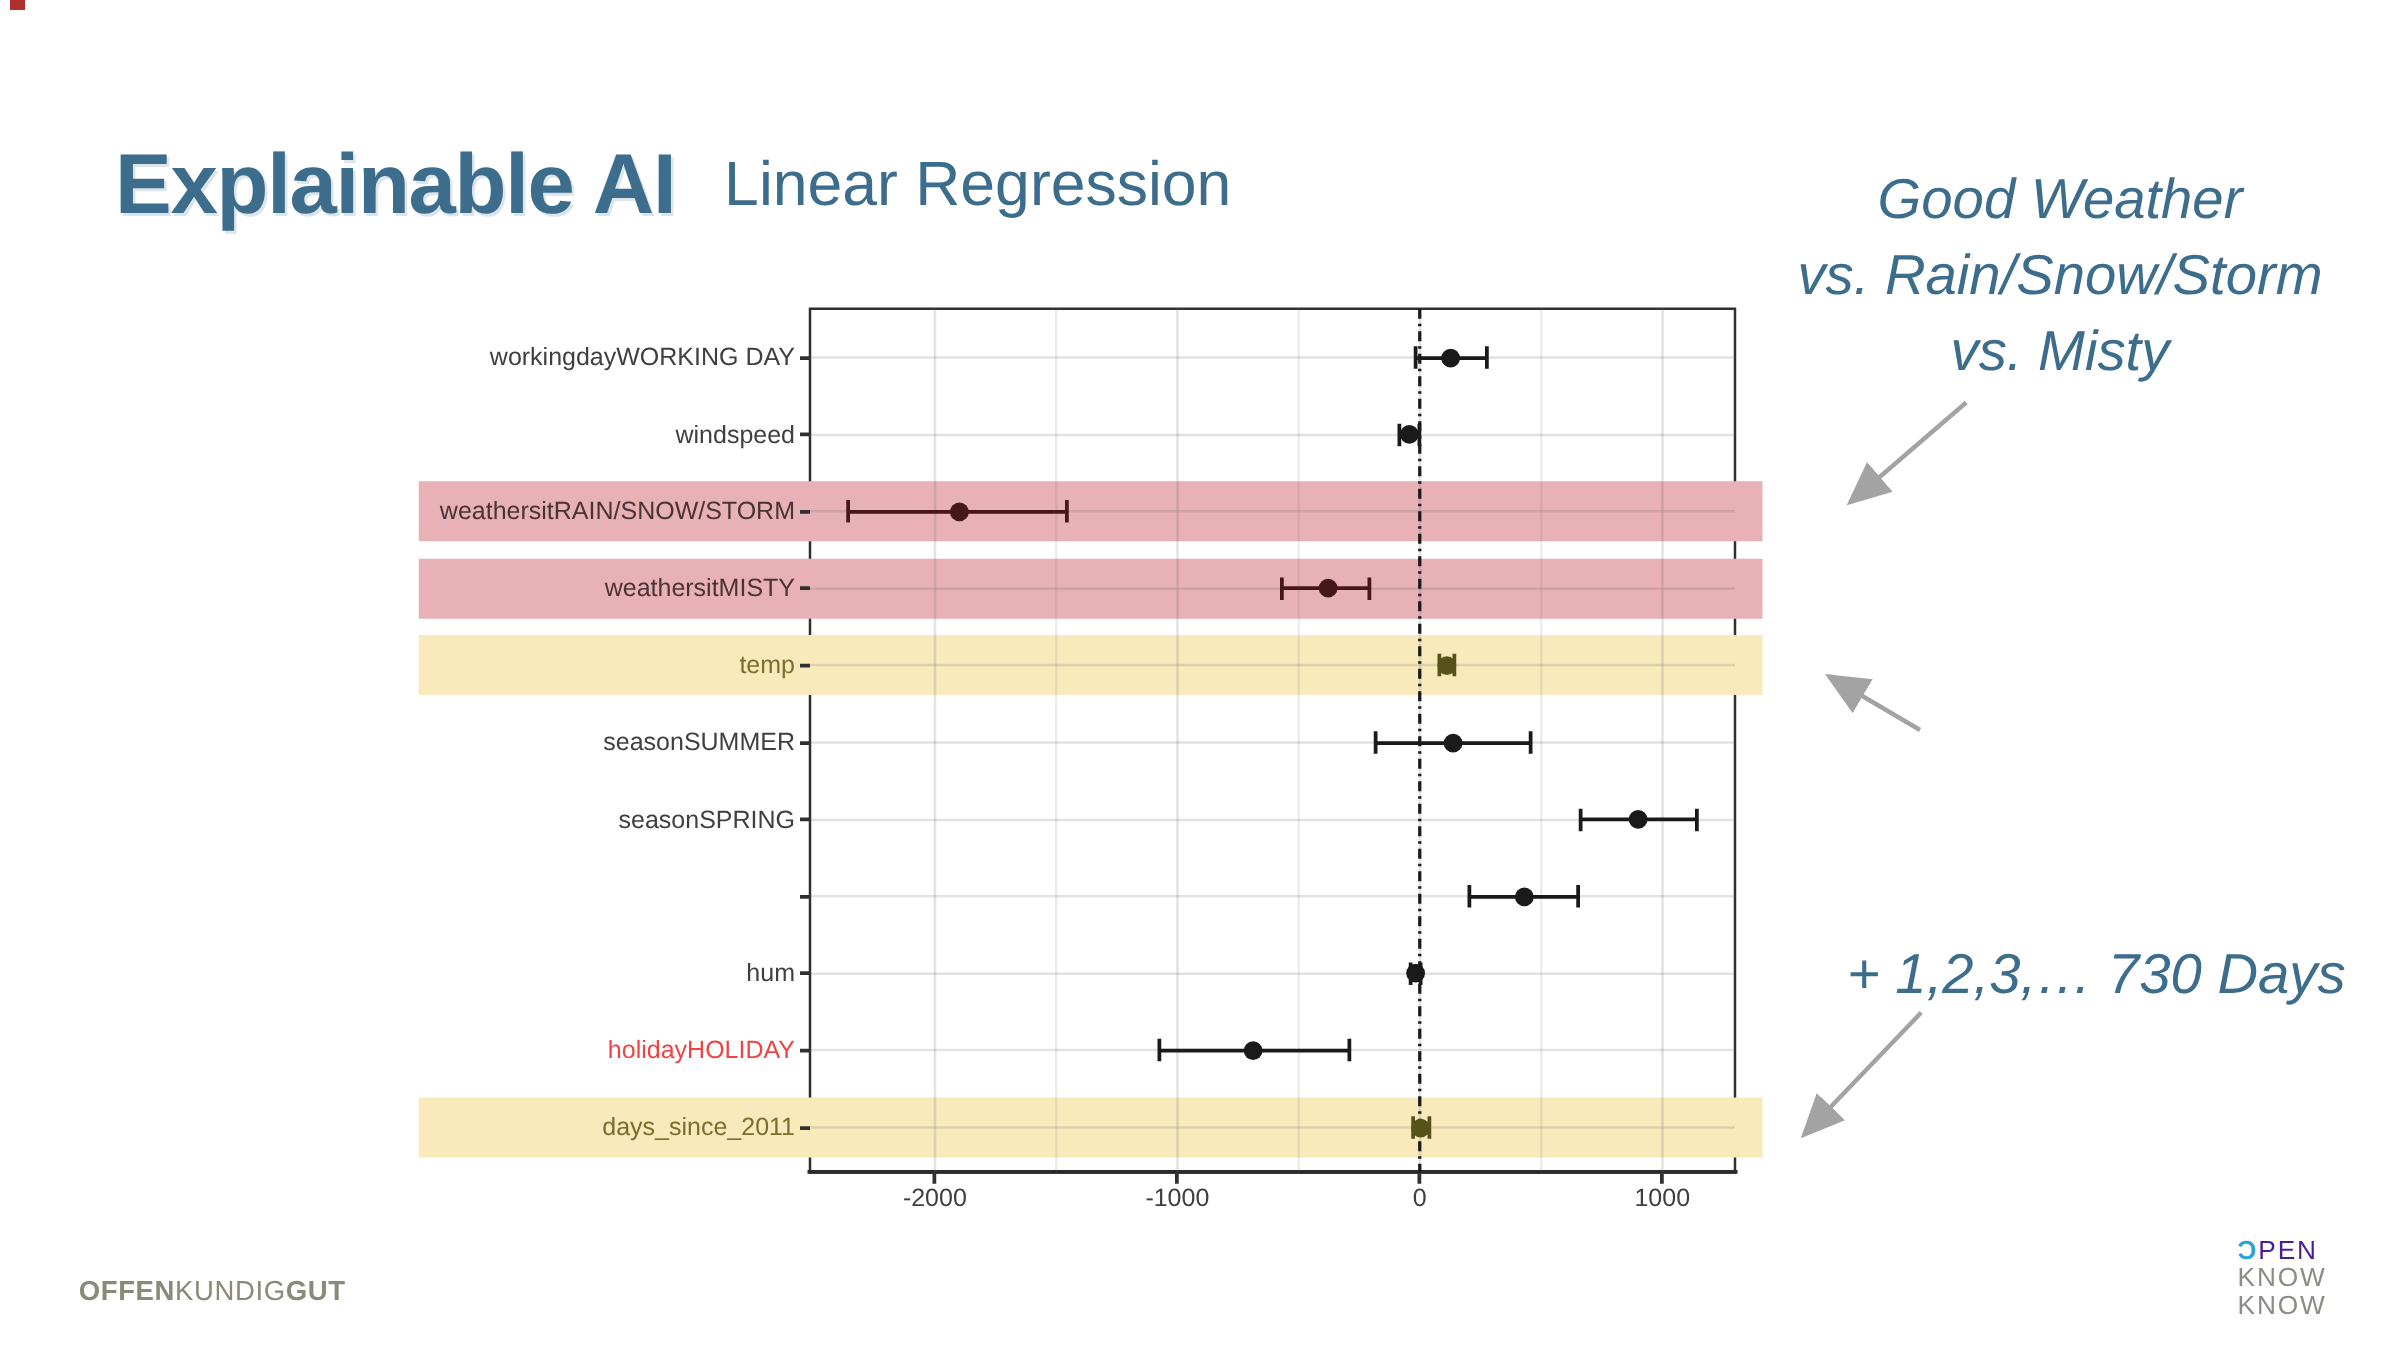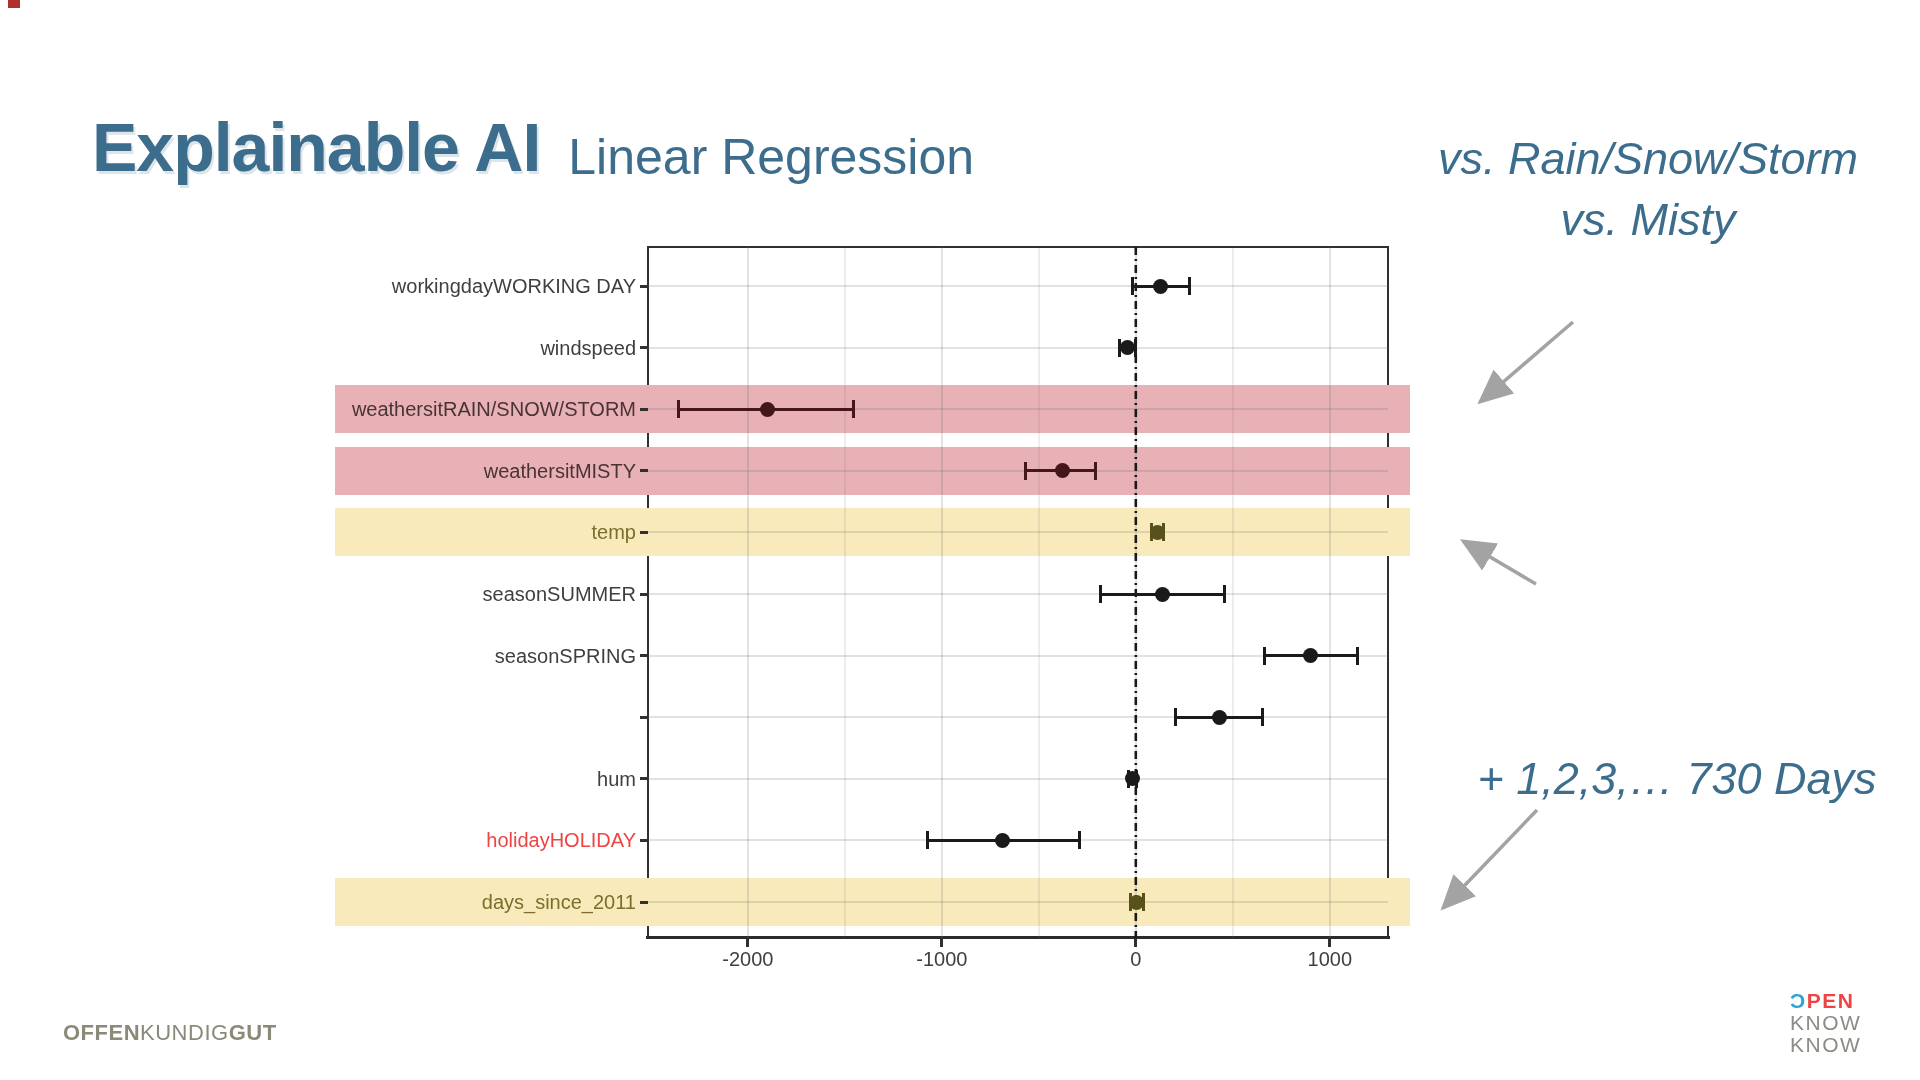--- a/index.html
+++ b/index.html
@@ -1,21 +1,21 @@
 <!DOCTYPE html>
 <html><head>
 <meta charset="utf-8">
 <style>
   * { margin:0; padding:0; box-sizing:border-box; }
   html,body { width:1920px; height:1080px; background:#ffffff; overflow:hidden;
               font-family:"Liberation Sans", sans-serif; }
   #slide { position:relative; width:1920px; height:1080px; background:#fff; }
 
   
-  #title-row { position:absolute; left:92px; top:108px; display:flex; align-items:flex-end; gap:28px; }
+  #title-row { position:absolute; left:92px; top:108px; display:flex; align-items:center; gap:39px; }
   #main-title { font-size:68px; font-weight:bold; color:#3d6d8c; letter-spacing:-1px;
                 text-shadow:2px 3px 0 rgba(61,109,140,0.18); }
   #sub-title  { font-size:50px; font-weight:normal; color:#3d6d8c; }
 
   
   .ylab { position:absolute; left:200px; width:436px; text-align:right;
           font-size:20px; line-height:24px; color:#3f3f3f; white-space:nowrap; }
   .xlab { position:absolute; font-size:20px; color:#3f3f3f; transform:translateX(-50%); }
   .gridv, .gridh, .band, .tick, .bar, .cap { position:absolute; }
   #panel-border { position:absolute; left:647px; top:246px; width:742px; height:693px;
@@ -32,21 +32,21 @@
   #note-degree  { left:1649px; top:612px; }
   #note-days    { left:1677px; top:748px; }
 
   
   #logo-left { position:absolute; left:63px; top:1020px; font-size:22px; color:#8b8a79;
                letter-spacing:0.5px; white-space:nowrap; }
   #logo-left b { font-weight:bold; }
   #logo-right { position:absolute; left:1790px; top:990px; font-size:21px; line-height:22px;
                 letter-spacing:1.5px; color:#8c8c85; }
   #logo-right .o  { color:#2aa3d6; font-weight:bold; }
-  #logo-right .pen{ color:#ef4444; font-weight:bold; }
+  #logo-right .pen{ color:#4c1d95; font-weight:normal; }
 
   #corner-mark { position:absolute; left:8px; top:0px; width:12px; height:8px; background:#b03030; }
 
   svg.overlay { position:absolute; left:0; top:0; z-index:30; pointer-events:none; }
   #chart-layer { position:absolute; left:0; top:0; width:1920px; height:1080px; }
 </style>
 </head>
 <body>
 
 <div id="slide">
@@ -167,20 +167,21 @@
         <path d="M0,0 L10,4.5 L0,9 z" fill="#a3a3a3"></path>
       </marker>
     </defs>
     <line x1="1573" y1="322" x2="1480" y2="402" stroke="#a3a3a3" stroke-width="3.5" marker-end="url(#ah)"></line>
     <line x1="1536" y1="584" x2="1463" y2="541" stroke="#a3a3a3" stroke-width="3.5" marker-end="url(#ah)"></line>
     <line x1="1537" y1="810" x2="1443" y2="908" stroke="#a3a3a3" stroke-width="3.5" marker-end="url(#ah)"></line>
   </svg>
 
 
   <div class="note" id="note-weather">
+    <div>Good Weather</div>
     <div>vs. Rain/Snow/Storm</div>
     <div>vs. Misty</div>
   </div>
   <div class="note" id="note-days">+ 1,2,3,… 730 Days</div>
 
   <div id="logo-left"><b>OFFEN</b><span>KUNDIG</span><b>GUT</b></div>
 
   <div id="logo-right">
     <div><span class="o">Ɔ</span><span class="pen">PEN</span></div>
     <div>KNOW</div>

